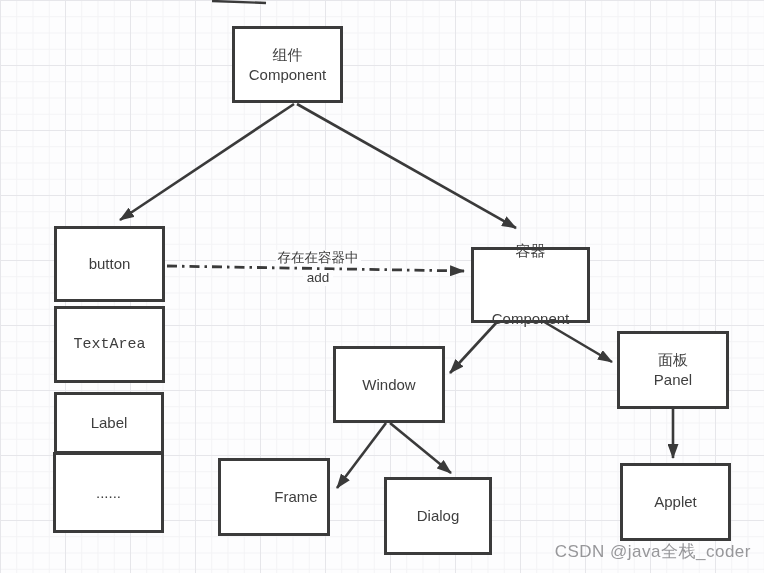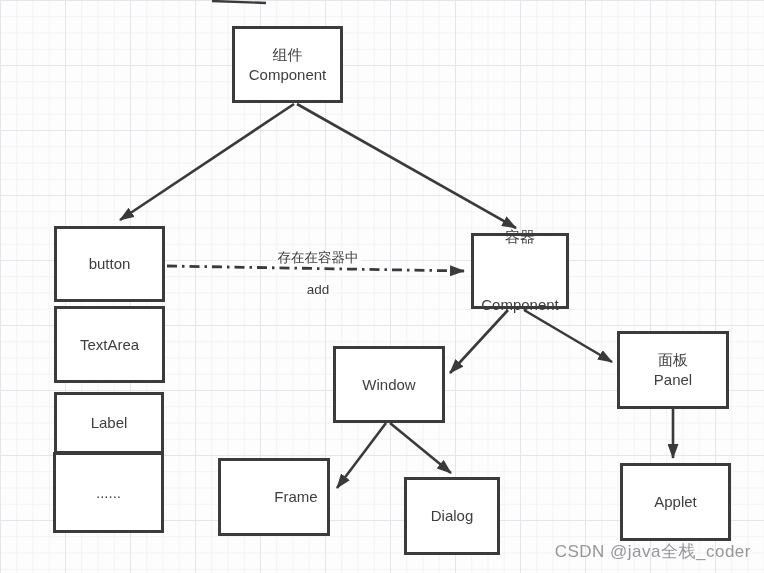--- a/index.html
+++ b/index.html
@@ -27,39 +27,39 @@
     flex-direction: column;
     align-items: center;
     justify-content: center;
     text-align: center;
     color: #3e3e3e;
     font-size: 15px;
     line-height: 20px;
   }
   #node-component { left: 232px; top: 26px;  width: 111px; height: 77px; }
   #node-button    { left: 54px;  top: 226px; width: 111px; height: 76px; }
-  #node-textarea  { left: 54px;  top: 306px; width: 111px; height: 77px; }
+  #node-textarea  { left: 54px;  top: 306px; width: 111px; height: 77px; font-family: Liberation Mono, monospace; }
   #node-label     { left: 54px;  top: 392px; width: 110px; height: 62px; }
   #node-more      { left: 53px;  top: 452px; width: 111px; height: 81px; }
-  #node-container { left: 471px; top: 233px; width: 98px; height: 76px; gap: 48px; }
+  #node-container { left: 471px; top: 247px; width: 119px; height: 76px; gap: 48px; }
   #node-window    { left: 333px; top: 346px; width: 112px; height: 77px; }
   #node-frame     { left: 218px; top: 458px; width: 112px; height: 78px; padding-left: 44px; }
-  #node-dialog    { left: 404px; top: 477px; width: 96px; height: 78px; }
+  #node-dialog    { left: 384px; top: 477px; width: 108px; height: 78px; }
   #node-panel     { left: 617px; top: 331px; width: 112px; height: 78px; }
   #node-applet    { left: 620px; top: 463px; width: 111px; height: 78px; }
   .edge-label {
     position: absolute;
     left: 264px; top: 250px; width: 108px;
     text-align: center;
     color: #3c3c3c;
     font-size: 13.5px;
     line-height: 16px;
   }
   .edge-label .el1 { background: #fdfdfe; display: inline-block; padding: 0 2px; }
-  .edge-label .el2 { background: #fdfdfe; display: inline-block; padding: 0 4px; margin-top: 16px; }
+  .edge-label .el2 { background: #fdfdfe; display: inline-block; padding: 0 4px; margin-top: 4px; }
   .watermark {
     position: absolute;
     right: 13px;
     bottom: 10px;
     color: #97979a;
     font-size: 17px;
     letter-spacing: 0.5px;
     white-space: nowrap;
   }
 </style>

